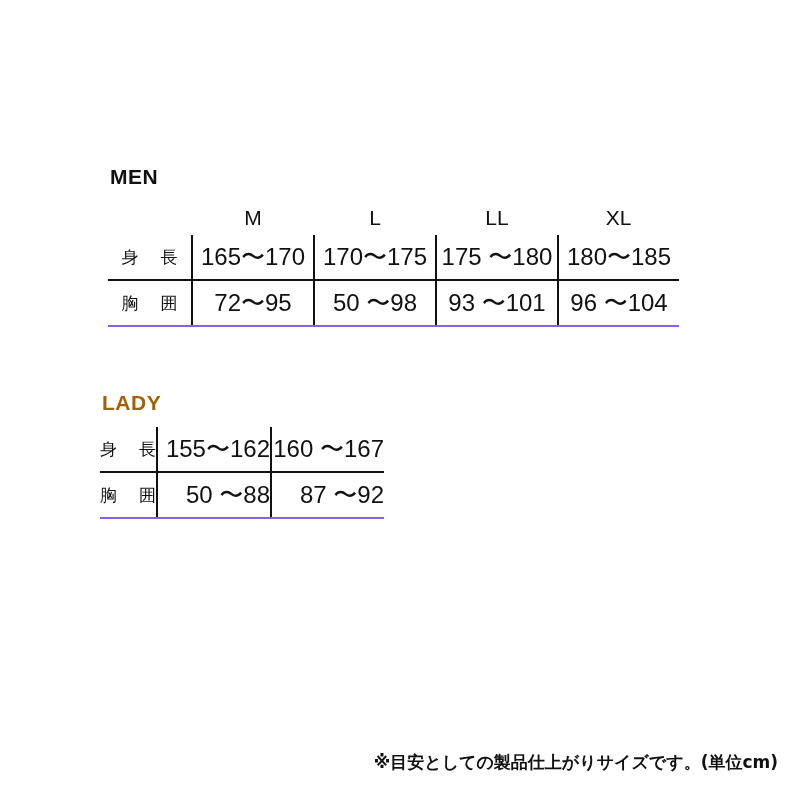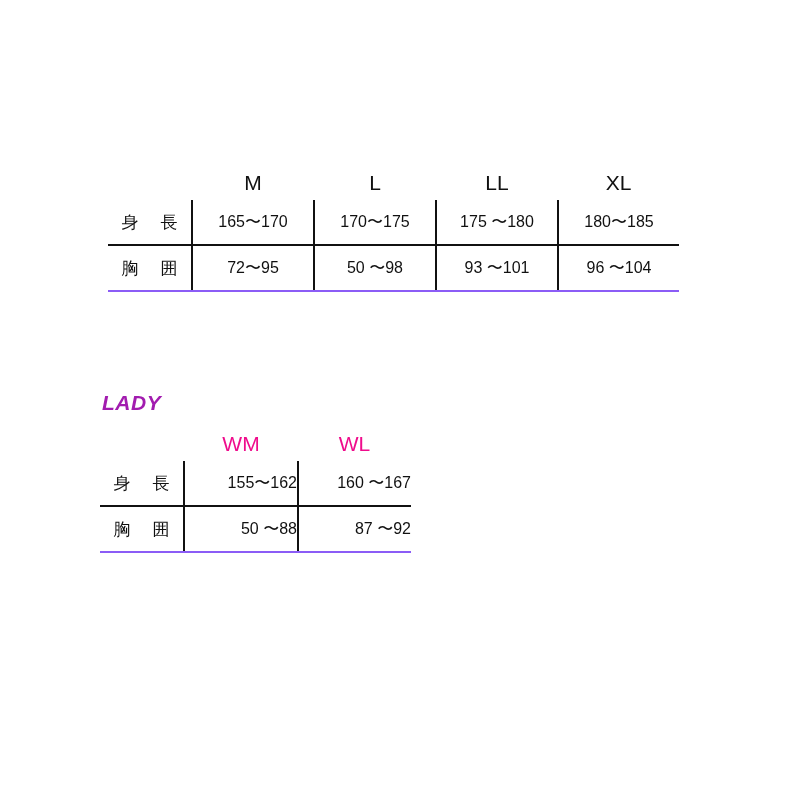--- a/index.html
+++ b/index.html
@@ -34,21 +34,21 @@
   }
 
   .group-title {
     font-size: 21px;
     font-weight: bold;
     letter-spacing: 0.5px;
     line-height: 1;
     margin: 0 0 14px 0;
   }
   .group-title.men { color: #111111; padding-left: 2px; }
-  .group-title.lady { color: #a21caf; padding-left: 2px; font-style: italic; }
+  .group-title.lady { color: #a16207; padding-left: 2px; }
 
   table.size-table {
     border-collapse: collapse;
     border-spacing: 0;
   }
   table.size-table td,
   table.size-table th {
     padding: 0;
     margin: 0;
     font-weight: normal;
@@ -76,21 +76,21 @@
     padding-right: 10px;
     letter-spacing: 0px;
   }
   .row-label span.sp {
     display: inline-block;
     width: 22px;
   }
 
   
   .val-cell {
-    font-size: 16px;
+    font-size: 24px;
     color: #111111;
     height: 44px;
     padding: 0 12px;
     border-left: 2px solid #111111;
     white-space: nowrap;
   }
   .men-table .val-cell { min-width: 120px; }
   .lady-table .val-cell { min-width: 112px; text-align: right; }
 
   tr.row-top .val-cell,
@@ -115,20 +115,21 @@
     white-space: nowrap;
     font-family: "DejaVu Sans", sans-serif;
   }
 </style>
 </head>
 <body>
 
 <div class="page">
 
   <div class="men-block">
+    <div class="group-title men">MEN</div>
 
     <table class="size-table men-table">
       <tbody>
           <tr>
         <td class="hdr-blank"></td>
         <td class="hdr-cell">M</td>
         <td class="hdr-cell">L</td>
         <td class="hdr-cell">LL</td>
         <td class="hdr-cell">XL</td>
       </tr>
@@ -150,35 +151,31 @@
       </tr>
     </tbody>
       </table>
   </div>
 
   <div class="lady-block">
     <div class="group-title lady">LADY</div>
 
     <table class="size-table lady-table">
       <tbody>
-          <tr>
-        <td class="hdr-blank"></td>
-        <td class="hdr-cell pink">WM</td>
-        <td class="hdr-cell pink">WL</td>
-      </tr>
 
       <tr class="row-top">
         <td class="row-label"><span>身</span><span class="sp"></span><span>長</span></td>
         <td class="val-cell">155〜162</td>
         <td class="val-cell">160 〜167</td>
       </tr>
 
       <tr class="row-bottom">
         <td class="row-label"><span>胸</span><span class="sp"></span><span>囲</span></td>
         <td class="val-cell">50 〜88</td>
         <td class="val-cell">87 〜92</td>
       </tr>
     </tbody>
       </table>
   </div>
 
+  <div class="footnote">※目安としての製品仕上がりサイズです。(単位cm)</div>
 
 </div>
 
 </body></html>

